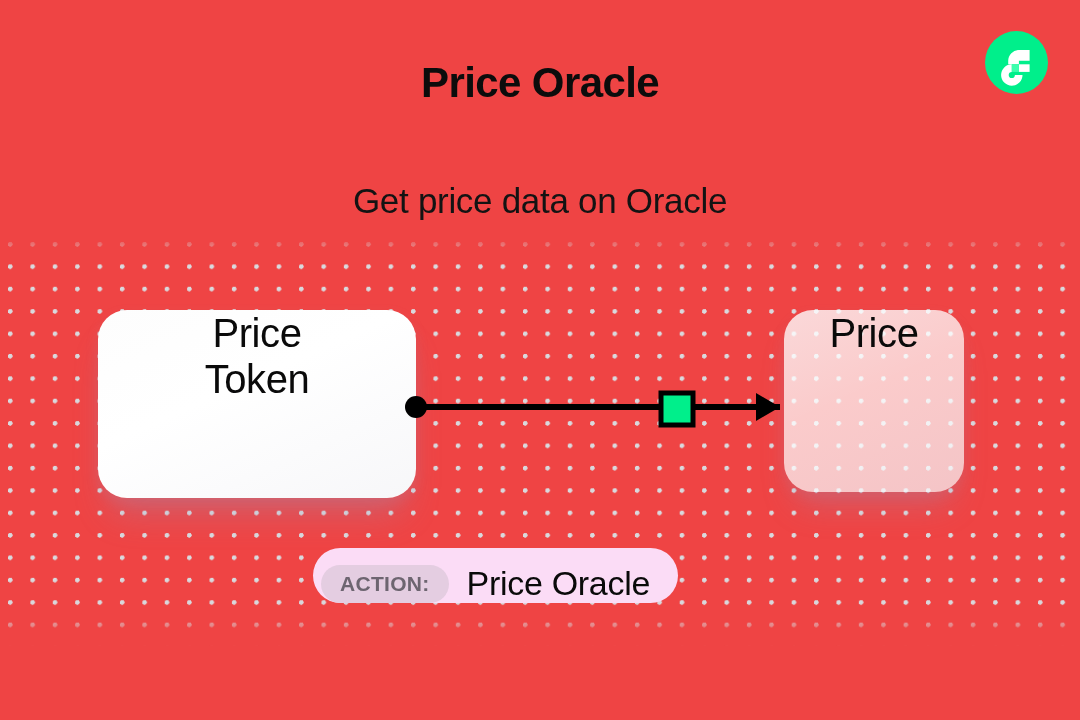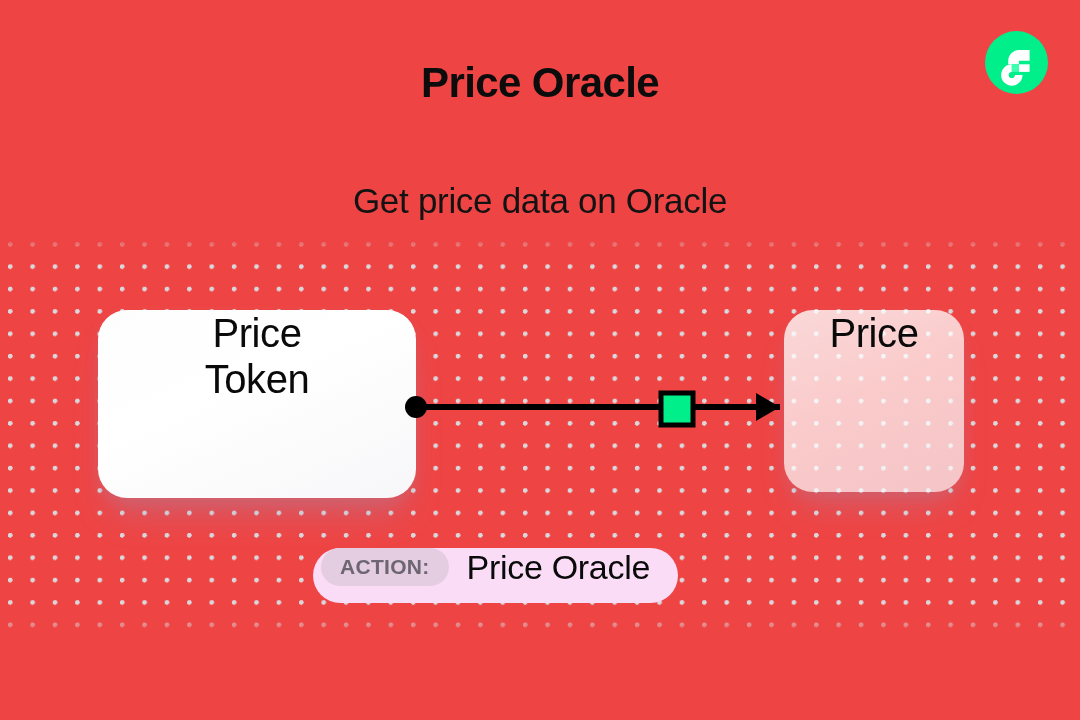--- a/index.html
+++ b/index.html
@@ -122,21 +122,21 @@
 
   
   #action-badge {
     position: absolute;
     left: 313px;
     top: 548px;
     height: 55px;
     border-radius: 28px;
     background: #fbdcf6;
     display: flex;
-    align-items: flex-start;
+    align-items: flex-end;
     padding: 0 28px 0 8px;
   }
 
   #action-key-pill {
     height: 38px;
     border-radius: 19px;
     background: #e4cde1;
     display: flex;
     align-items: center;
     padding: 0 19px;

